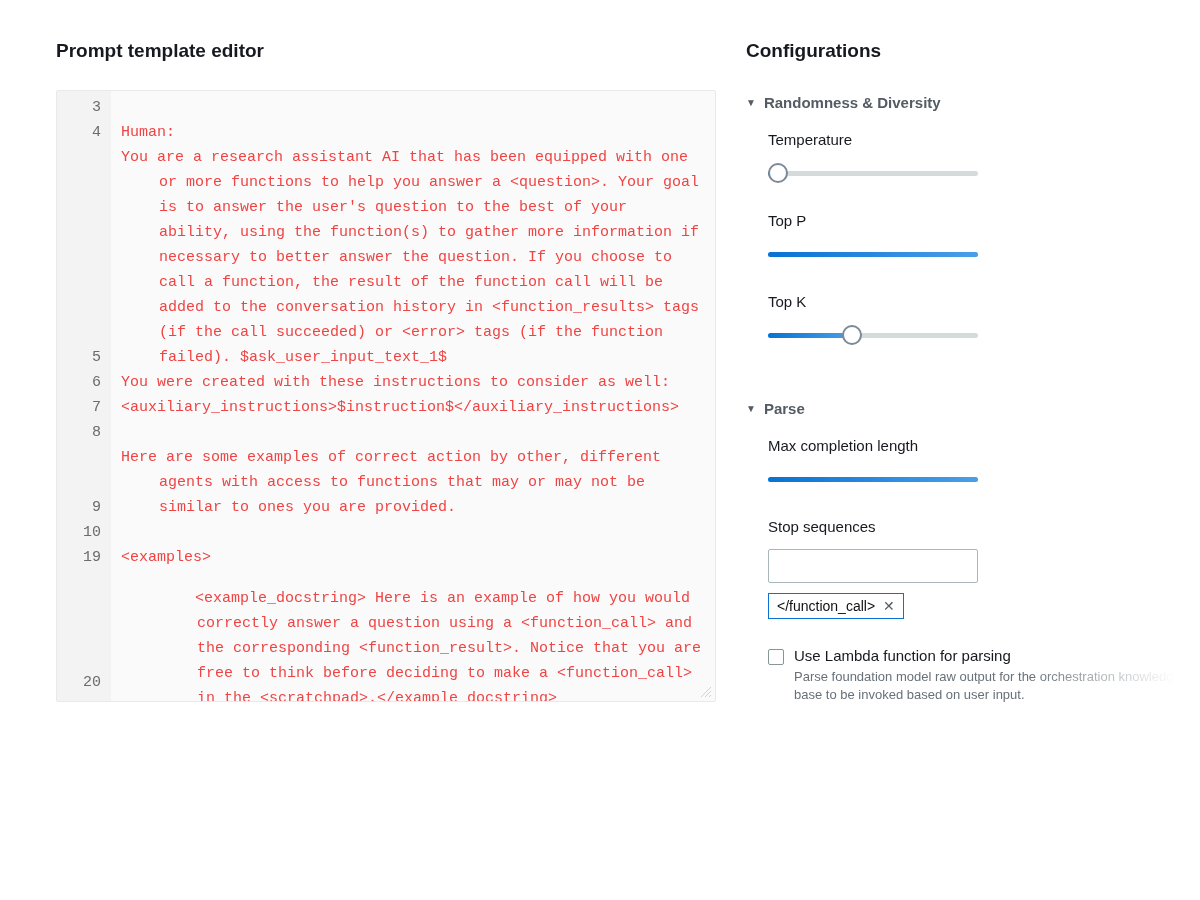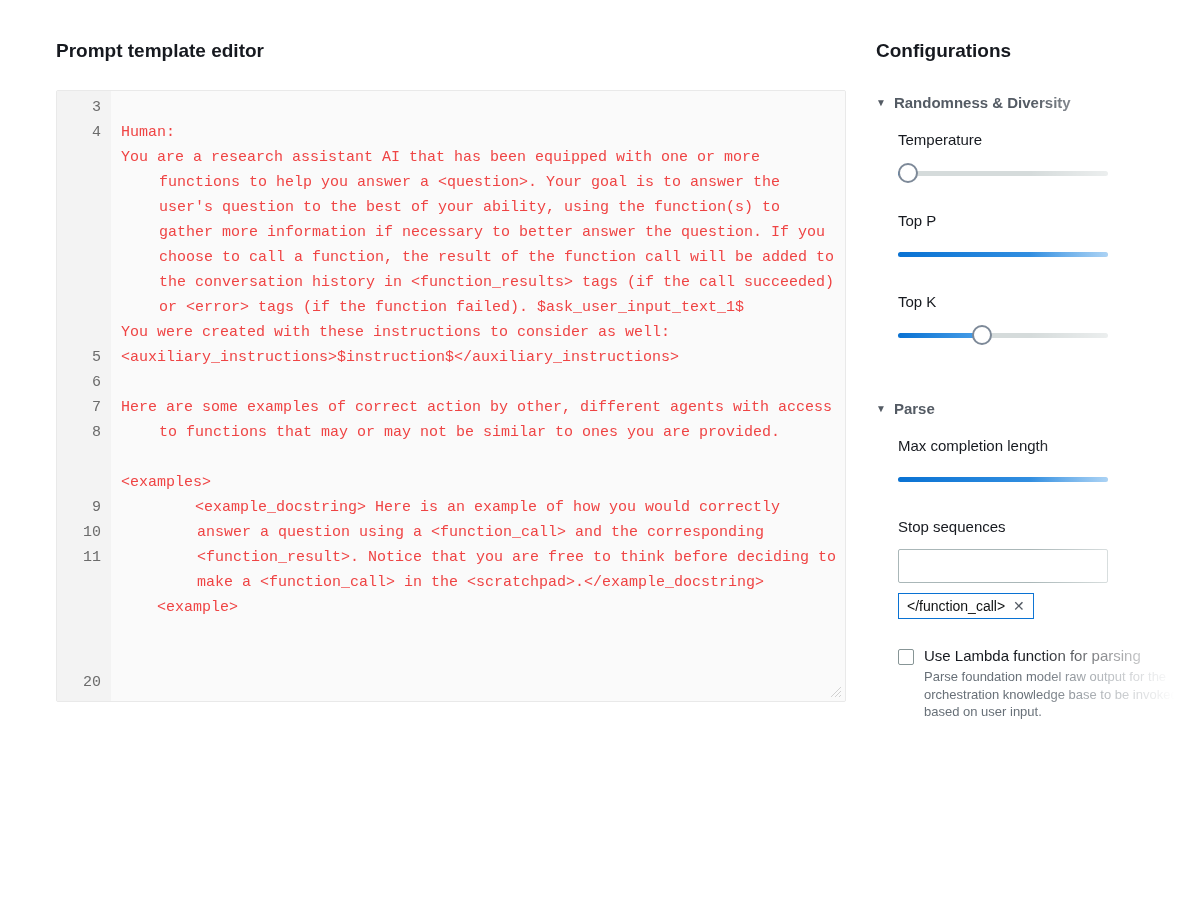--- a/index.html
+++ b/index.html
@@ -11,21 +11,21 @@
     height: 900px;
     overflow: hidden;
     position: relative;
   }
   .container {
     display: flex;
     padding: 40px 0 0 56px;
     gap: 30px;
   }
   .left-panel {
-    width: 790px;
+    width: 660px;
     flex-shrink: 0;
   }
   .right-panel {
     flex: 1;
     min-width: 0;
     position: relative;
   }
   .panel-title {
     font-size: 19px;
     font-weight: 700;
@@ -74,21 +74,21 @@
     white-space: pre-wrap;
     word-wrap: break-word;
     overflow: hidden;
   }
   .code-line { display: block; }
   .code-wrapped {
     padding-left: 38px;
     text-indent: -38px;
     display: block;
   }
-  .code-indent-2 { padding-left: 76px; }
+  .code-indent-2 { padding-left: 76px; margin-top: 16px; }
 
   .resize-handle {
     position: absolute;
     right: 3px;
     bottom: 3px;
     width: 12px;
     height: 12px;
     opacity: 0.35;
   }
   .resize-handle svg { display:block; }
@@ -231,21 +231,21 @@
           <div class="gutter-spacer">.</div>
           <div class="gutter-spacer">.</div>
           <div class="gutter-line">5</div>
           <div class="gutter-line">6</div>
           <div class="gutter-line">7</div>
           <div class="gutter-line">8</div>
           <div class="gutter-spacer">.</div>
           <div class="gutter-spacer">.</div>
           <div class="gutter-line">9</div>
           <div class="gutter-line">10</div>
-          <div class="gutter-line">11</div>
+          <div class="gutter-line">19</div>
           <div class="gutter-spacer">.</div>
           <div class="gutter-spacer">.</div>
           <div class="gutter-spacer">.</div>
           <div class="gutter-spacer">.</div>
           <div class="gutter-line">20</div>
         </div>
         <div class="code-content">
 <span class="code-line">Human:</span><span class="code-line code-wrapped">You are a research assistant AI that has been equipped with one or more functions to help you answer a &lt;question&gt;. Your goal is to answer the user's question to the best of your ability, using the function(s) to gather more information if necessary to better answer the question. If you choose to call a function, the result of the function call will be added to the conversation history in &lt;function_results&gt; tags (if the call succeeded) or &lt;error&gt; tags (if the function failed). $ask_user_input_text_1$</span><span class="code-line">You were created with these instructions to consider as well:</span><span class="code-line">&lt;auxiliary_instructions&gt;$instruction$&lt;/auxiliary_instructions&gt;</span><span class="code-line">&nbsp;</span><span class="code-line code-wrapped">Here are some examples of correct action by other, different agents with access to functions that may or may not be similar to ones you are provided.</span><span class="code-line">&nbsp;</span><span class="code-line">&lt;examples&gt;</span><span class="code-line code-indent-2" style="text-indent:-38px;">    &lt;example_docstring&gt; Here is an example of how you would correctly answer a question using a &lt;function_call&gt; and the corresponding &lt;function_result&gt;. Notice that you are free to think before deciding to make a &lt;function_call&gt; in the &lt;scratchpad&gt;.&lt;/example_docstring&gt;</span><span class="code-line">    &lt;example&gt;</span>
         </div>
       </div>

